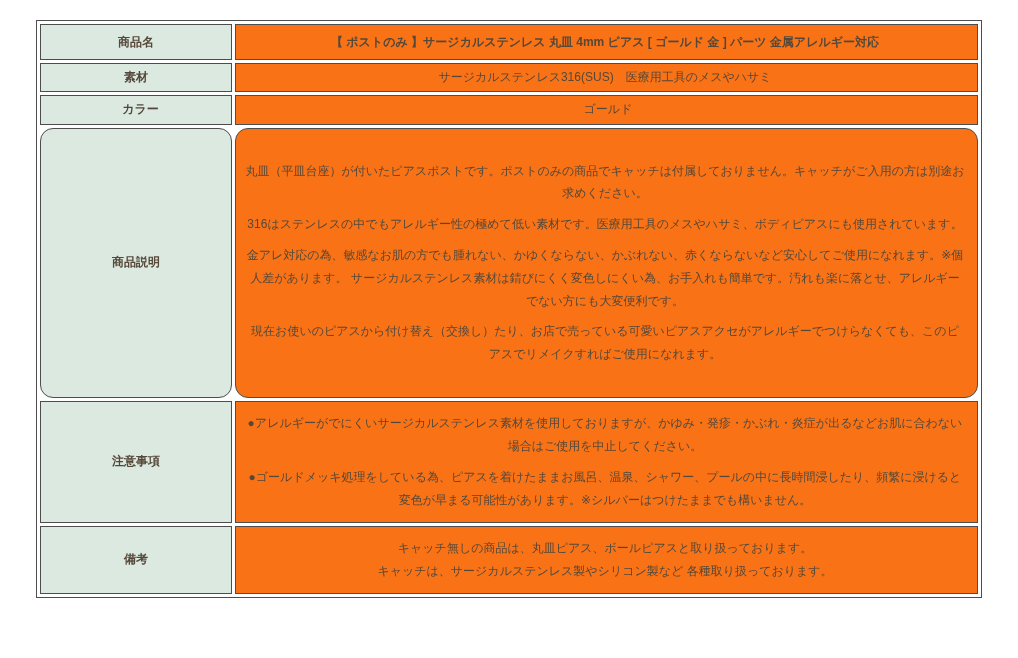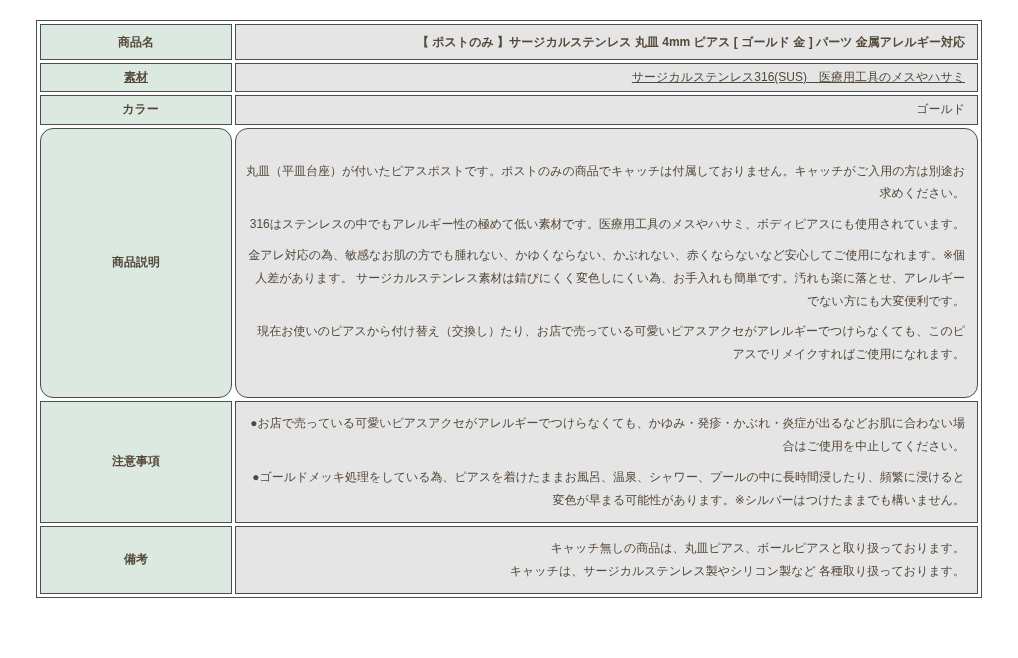--- a/index.html
+++ b/index.html
@@ -39,33 +39,33 @@
     color: var(--text-color);
   }
   table.spec th {
     width: 192px;
     background: var(--header-cell-bg);
     font-weight: bold;
     text-align: center;
     padding: 2px 6px;
   }
   table.spec td {
-    background: #e5e5e5;
-    text-align: right;
+    background: #f97316;
+    text-align: center;
     padding: 2px 12px 2px 9px;
   }
   table.spec td p {
     margin: 0;
     white-space: pre-line;
   }
   table.spec td p + p { margin-top: 8px; }
   td.bold { font-weight: bold; }
   tr.r1 th, tr.r1 td { height: 36px; }
   tr.r2 th, tr.r2 td { height: 36px; }
-  tr.r3 th, tr.r3 td { height: 19px; text-decoration: underline; }
+  tr.r3 th, tr.r3 td { height: 19px; }
   tr.r4 th, tr.r4 td { height: 30px; padding-left: 15px; }
   tr.r5 th, tr.r5 td { height: 270px; border-radius: 13px; }
   tr.r6 th, tr.r6 td { height: 122px; }
   tr.r7 th, tr.r7 td { height: 68px; }
 </style>
 </head>
 <body>
 
 <div class="page">
   <table class="spec">
@@ -93,21 +93,21 @@
         <td>
           <p>丸皿（平皿台座）が付いたピアスポストです。ポストのみの商品でキャッチは付属しておりません。キャッチがご入用の方は別途お求めください。</p>
           <p>316はステンレスの中でもアレルギー性の極めて低い素材です。医療用工具のメスやハサミ、ボディピアスにも使用されています。</p>
           <p>金アレ対応の為、敏感なお肌の方でも腫れない、かゆくならない、かぶれない、赤くならないなど安心してご使用になれます。※個人差があります。 サージカルステンレス素材は錆びにくく変色しにくい為、お手入れも簡単です。汚れも楽に落とせ、アレルギーでない方にも大変便利です。</p>
           <p>現在お使いのピアスから付け替え（交換し）たり、お店で売っている可愛いピアスアクセがアレルギーでつけらなくても、このピアスでリメイクすればご使用になれます。</p>
         </td>
       </tr>
       <tr class="r6">
         <th>注意事項</th>
         <td>
-          <p>●お店で売っている可愛いピアスアクセがアレルギーでつけらなくても、かゆみ・発疹・かぶれ・炎症が出るなどお肌に合わない場合はご使用を中止してください。</p>
+          <p>●アレルギーがでにくいサージカルステンレス素材を使用しておりますが、かゆみ・発疹・かぶれ・炎症が出るなどお肌に合わない場合はご使用を中止してください。</p>
           <p>●ゴールドメッキ処理をしている為、ピアスを着けたままお風呂、温泉、シャワー、プールの中に長時間浸したり、頻繁に浸けると変色が早まる可能性があります。※シルバーはつけたままでも構いません。</p>
         </td>
       </tr>
       <tr class="r7">
         <th>備考</th>
         <td>
           <p>キャッチ無しの商品は、丸皿ピアス、ボールピアスと取り扱っております。
 キャッチは、サージカルステンレス製やシリコン製など 各種取り扱っております。</p>
         </td>
       </tr>

